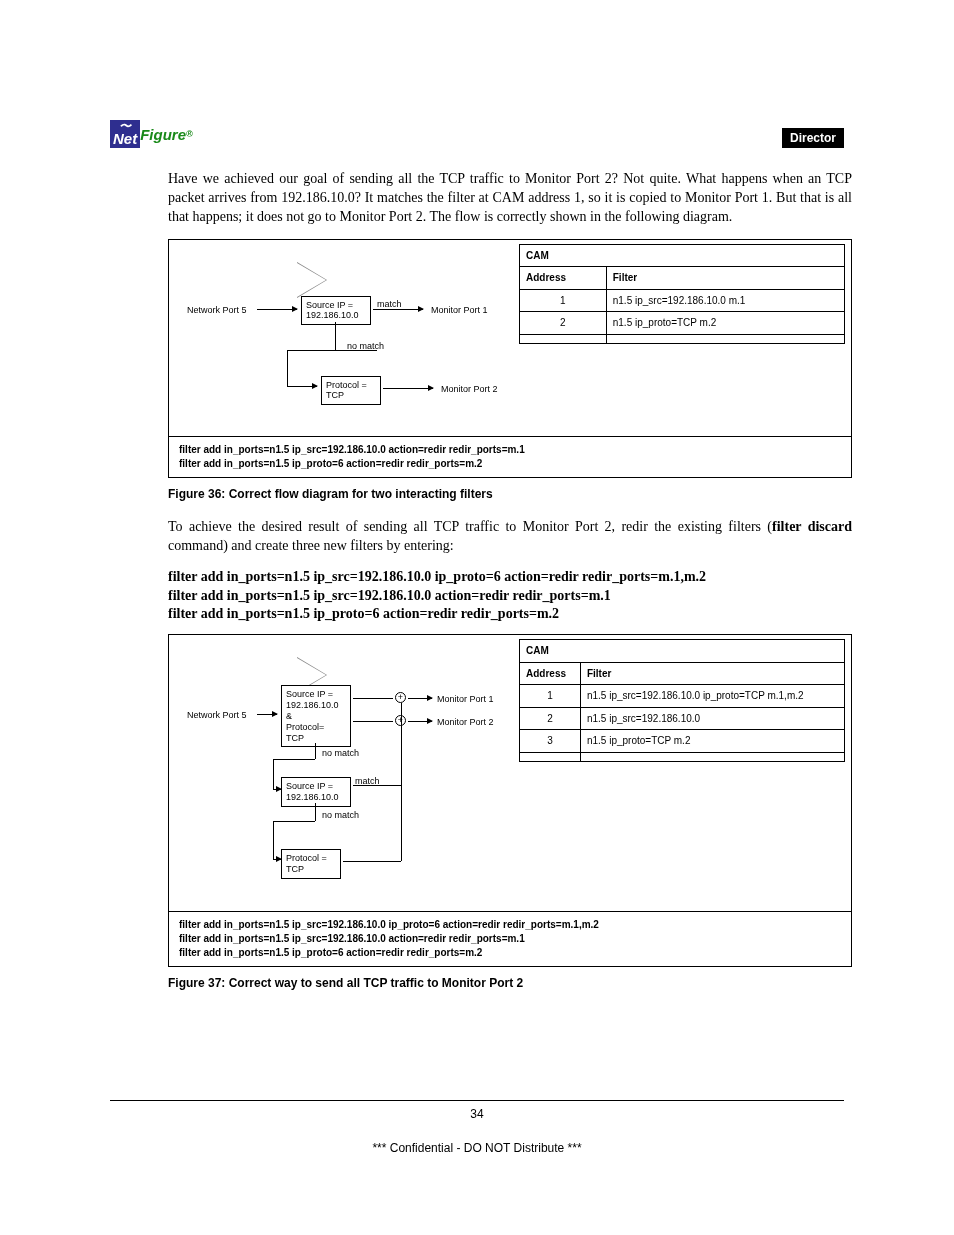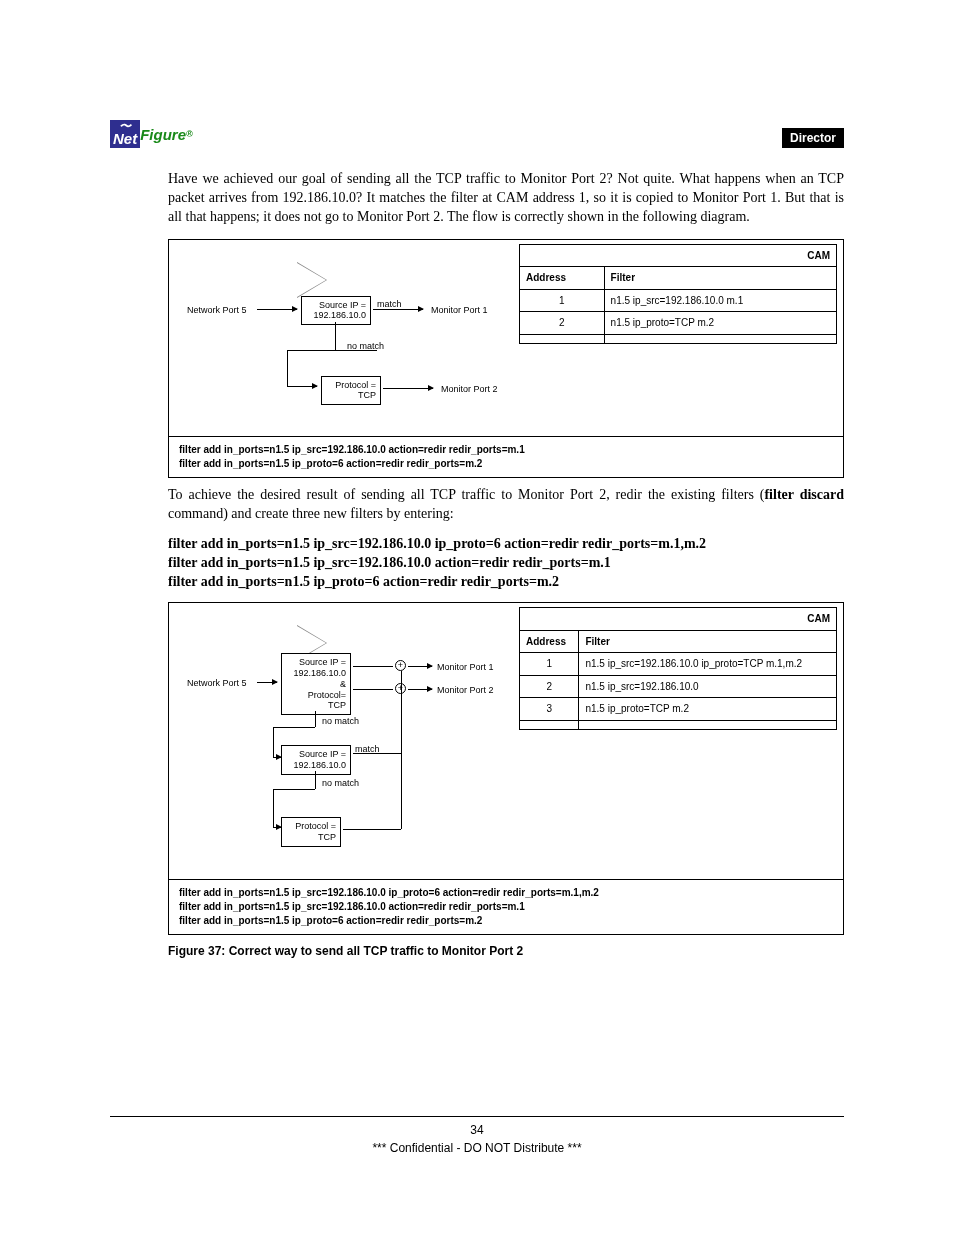--- a/index.html
+++ b/index.html
@@ -50,21 +50,21 @@
     color: #fff;
     font-family: Arial, sans-serif;
     font-weight: bold;
     font-size: 12px;
     padding: 3px 8px;
   }
   .content {
     position: absolute;
     top: 170px;
     left: 168px;
-    right: 110px;
+    right: 102px;
     line-height: 1.35;
   }
   .para { margin-bottom: 12px; text-align: justify; }
   .figure-box {
     border: 1px solid #000;
     margin: 10px 0 8px 0;
     position: relative;
     font-family: Arial, sans-serif;
     font-size: 10px;
   }
@@ -82,21 +82,21 @@
     width: 100%;
     border-collapse: collapse;
     font-size: 10px;
   }
   .cam-table th, .cam-table td {
     border: 1px solid #000;
     padding: 4px 6px;
     text-align: left;
   }
   .cam-table .title-row td {
-    text-align: right;
+    text-align: left;
     font-weight: bold;
     border-bottom: none;
   }
   .cam-table th { font-weight: bold; }
   .fig-cmds {
     border-top: 1px solid #000;
     padding: 6px 10px;
     font-size: 10px;
     font-weight: bold;
     line-height: 1.4;
@@ -118,29 +118,29 @@
     position: absolute;
     bottom: 80px;
     left: 110px;
     right: 110px;
     border-top: 1px solid #000;
     text-align: center;
     padding-top: 6px;
     font-family: Arial, sans-serif;
     font-size: 12px;
   }
-  .footer .pg { margin-bottom: 4px; }
+  .footer .pg { margin-bottom: 20px; }
 
   
   .flow-area { position: relative; height: 160px; }
   .flow-area2 { position: relative; height: 240px; }
   .node {
     position: absolute;
     font-size: 9px;
-    text-align: right;
+    text-align: left;
   }
   .filter-box {
     border: 1px solid #000;
     padding: 3px 4px;
     background: #fff;
     line-height: 1.2;
   }
   .tri {
     position: absolute;
     width: 0; height: 0;
@@ -250,20 +250,21 @@
               </tr>
         </tbody>
           </table>
       </div>
     </div>
     <div class="fig-cmds">
       <div>filter add in_ports=n1.5 ip_src=192.186.10.0 action=redir redir_ports=m.1</div>
       <div>filter add in_ports=n1.5 ip_proto=6 action=redir redir_ports=m.2</div>
     </div>
   </div>
+  <div class="fig-caption">Figure 36: Correct flow diagram for two interacting filters</div>
 
   <p class="para">
     <span>To achieve the desired result of sending all TCP traffic to Monitor Port 2, redir the existing filters (</span><b>filter discard</b><span> command) and create three new filters by entering:</span>
   </p>
 
   <div class="cmd-block">
     <div>filter add in_ports=n1.5 ip_src=192.186.10.0 ip_proto=6  action=redir redir_ports=m.1,m.2</div>
     <div>filter add in_ports=n1.5 ip_src=192.186.10.0 action=redir redir_ports=m.1</div>
     <div>filter add in_ports=n1.5 ip_proto=6 action=redir redir_ports=m.2</div>
   </div>

